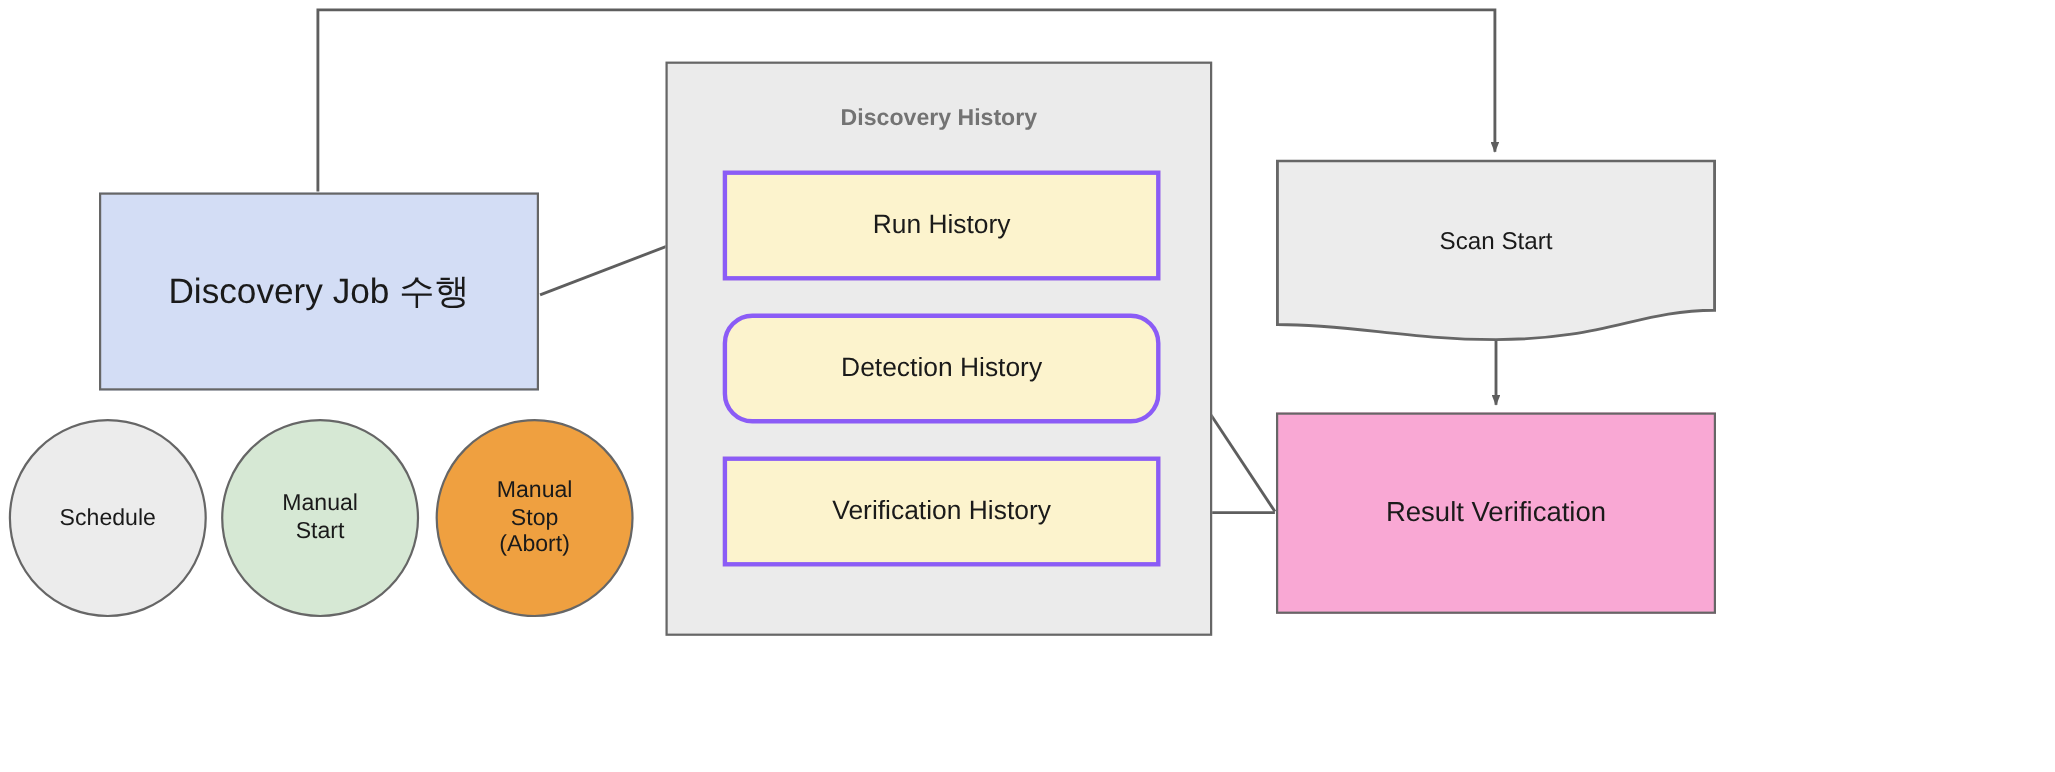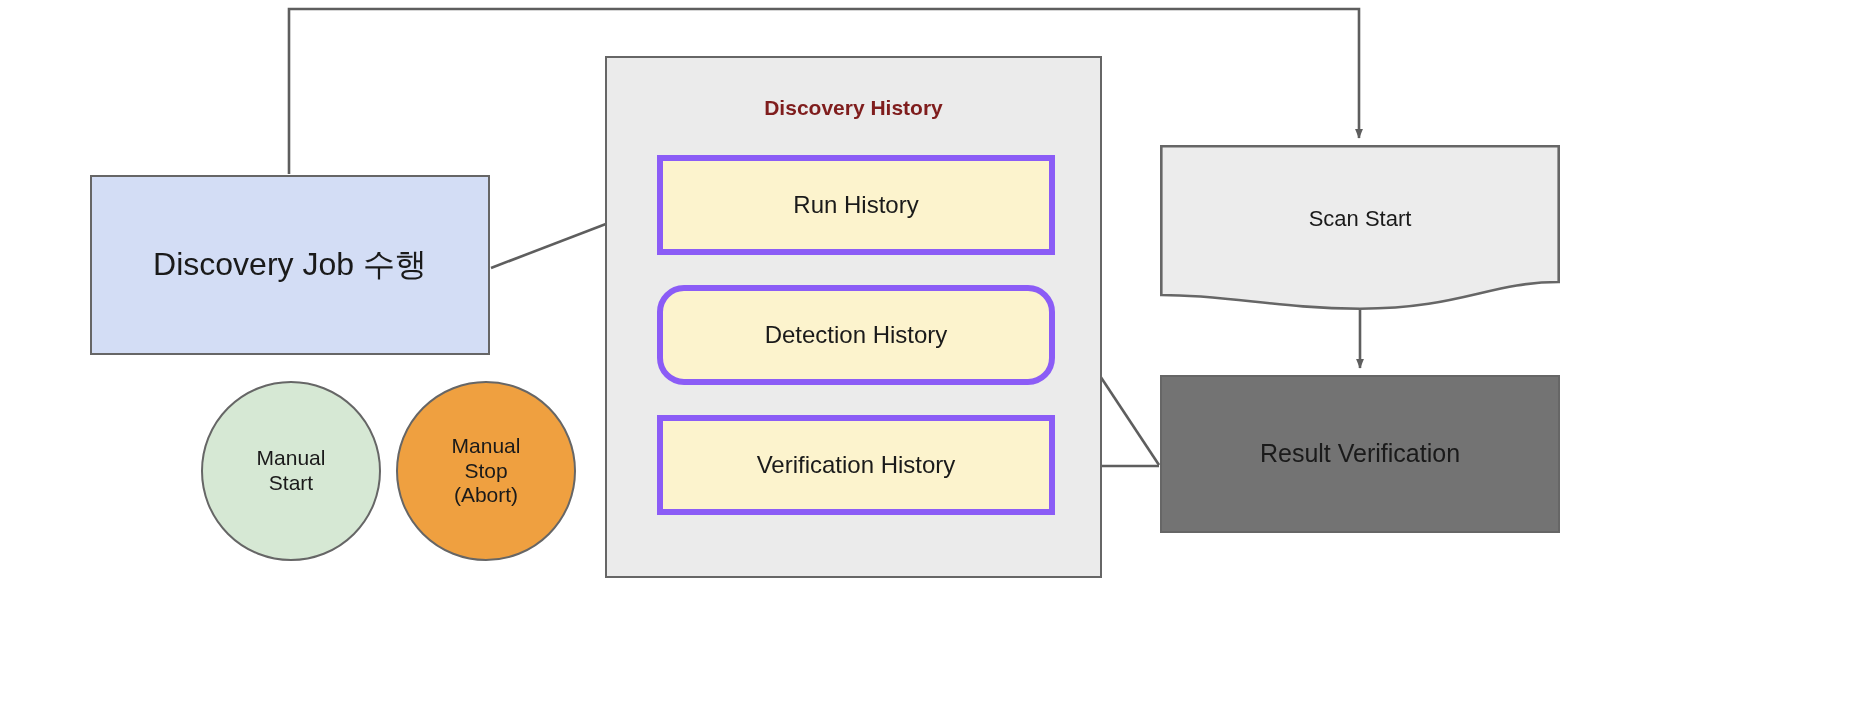--- a/index.html
+++ b/index.html
@@ -93,29 +93,29 @@
     display: block;
   }
   #discovery-history-title {
     position: absolute;
     left: 0;
     right: 0;
     top: 38px;
     text-align: center;
     font-size: 21px;
     font-weight: bold;
-    color: #7f1d1d;
+    color: #737373;
   }
   .history-box {
     position: absolute;
     left: 50px;
     width: 398px;
     height: 100px;
     background: #fcf3cd;
-    border: 6px solid #8b5cf6;
+    border: 4px solid #8b5cf6;
     box-sizing: border-box;
     display: flex;
     align-items: center;
     justify-content: center;
     font-size: 24px;
     color: #1a1a1a;
   }
   #run-history-box { top: 97px; }
   #detection-history-box { top: 227px; border-radius: 27px; }
   #verification-history-box { top: 357px; }
@@ -141,22 +141,22 @@
     position: relative;
     z-index: 2;
     margin-top: -18px;
   }
 
   
   #result-verification {
     left: 1160px;
     top: 375px;
     width: 400px;
-    height: 158px;
-    background: #737373;
+    height: 183px;
+    background: #f9a8d4;
     font-size: 25px;
   }
 </style>
 </head>
 <body>
 
 <div id="canvas">
 
   <svg class="edge-layer" viewBox="0 0 1868 702" width="1868" height="702" xmlns="http://www.w3.org/2000/svg">
     <defs>
@@ -186,20 +186,23 @@
 
     <g>
       <path d="M 1159,466 L 1063,466" fill="none" stroke="#5e5e5e" stroke-width="2.6" marker-end="url(#arrowhead-sm)"></path>
     </g>
   </svg>
 
   <div class="node rect" id="discovery-job">
     <span class="node-label">Discovery Job 수행</span>
   </div>
 
+  <div class="node circle" id="schedule-circle">
+    <span class="node-label">Schedule</span>
+  </div>
 
   <div class="node circle" id="manual-start-circle">
     <span class="node-label">Manual
 Start</span>
   </div>
 
   <div class="node circle" id="manual-stop-circle">
     <span class="node-label">Manual
 Stop
 (Abort)</span>

